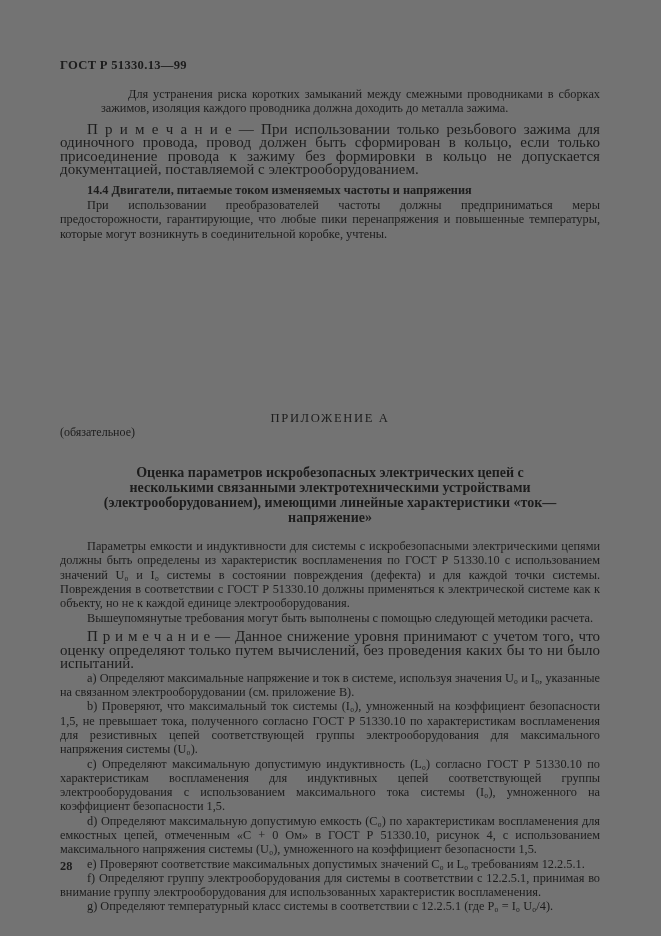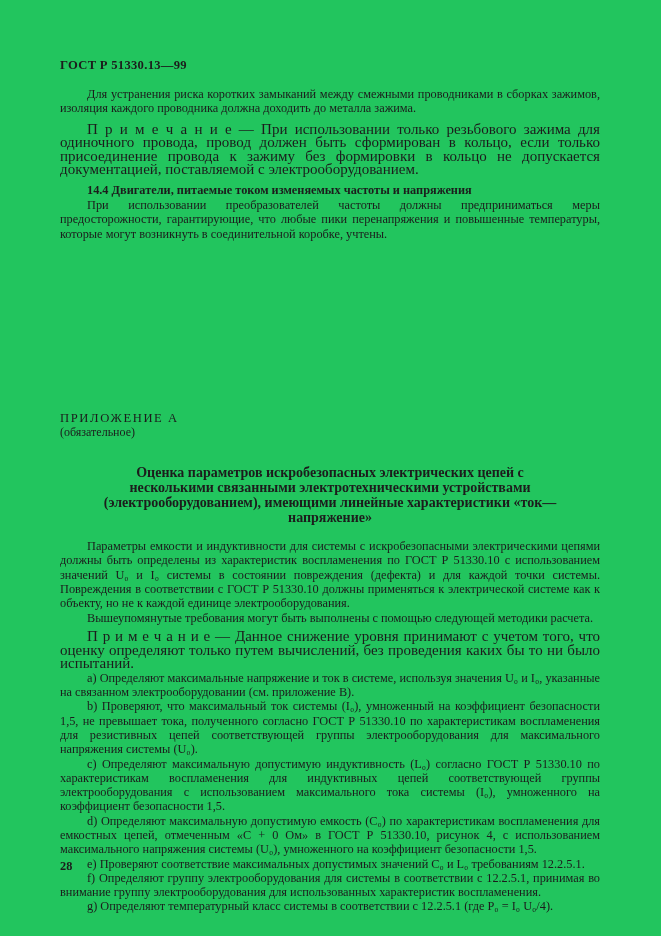--- a/index.html
+++ b/index.html
@@ -6,54 +6,55 @@
     margin: 0;
     padding: 0;
     background: #e8e8e8;
     font-family: "Liberation Serif", "DejaVu Serif", serif;
   }
   .page {
     position: relative;
     width: 661px;
     height: 936px;
     margin: 0 auto;
-    background: #22c55e;
+    background: #737373;
     color: #1c1c1c;
     box-sizing: border-box;
     padding: 58px 61px 0 60px;
     overflow: hidden;
   }
   .doc-header {
     font-weight: bold;
     font-size: 12.6px;
     letter-spacing: 0.3px;
   }
   p {
     margin: 0;
     font-size: 12.3px;
     line-height: 14.3px;
     text-align: justify;
     text-indent: 27px;
   }
-  p.first-para { margin-top: 14px; }
+  p.first-para { margin-top: 14px; margin-left: 41px; }
   .note {
     font-size: 15px;
     line-height: 13.6px;
     margin-top: 7px;
   }
   .subheading {
     font-weight: bold;
     font-size: 12.3px;
     line-height: 15px;
     margin-top: 6px;
     text-indent: 27px;
     text-align: left;
   }
   .appendix-label {
     margin-top: 170px;
+    text-align: center;
     font-size: 12.6px;
     letter-spacing: 1.6px;
     text-indent: 0;
   }
   .appendix-sublabel {
     text-align: left;
     font-size: 12px;
     text-indent: 0;
     line-height: 14px;
   }

